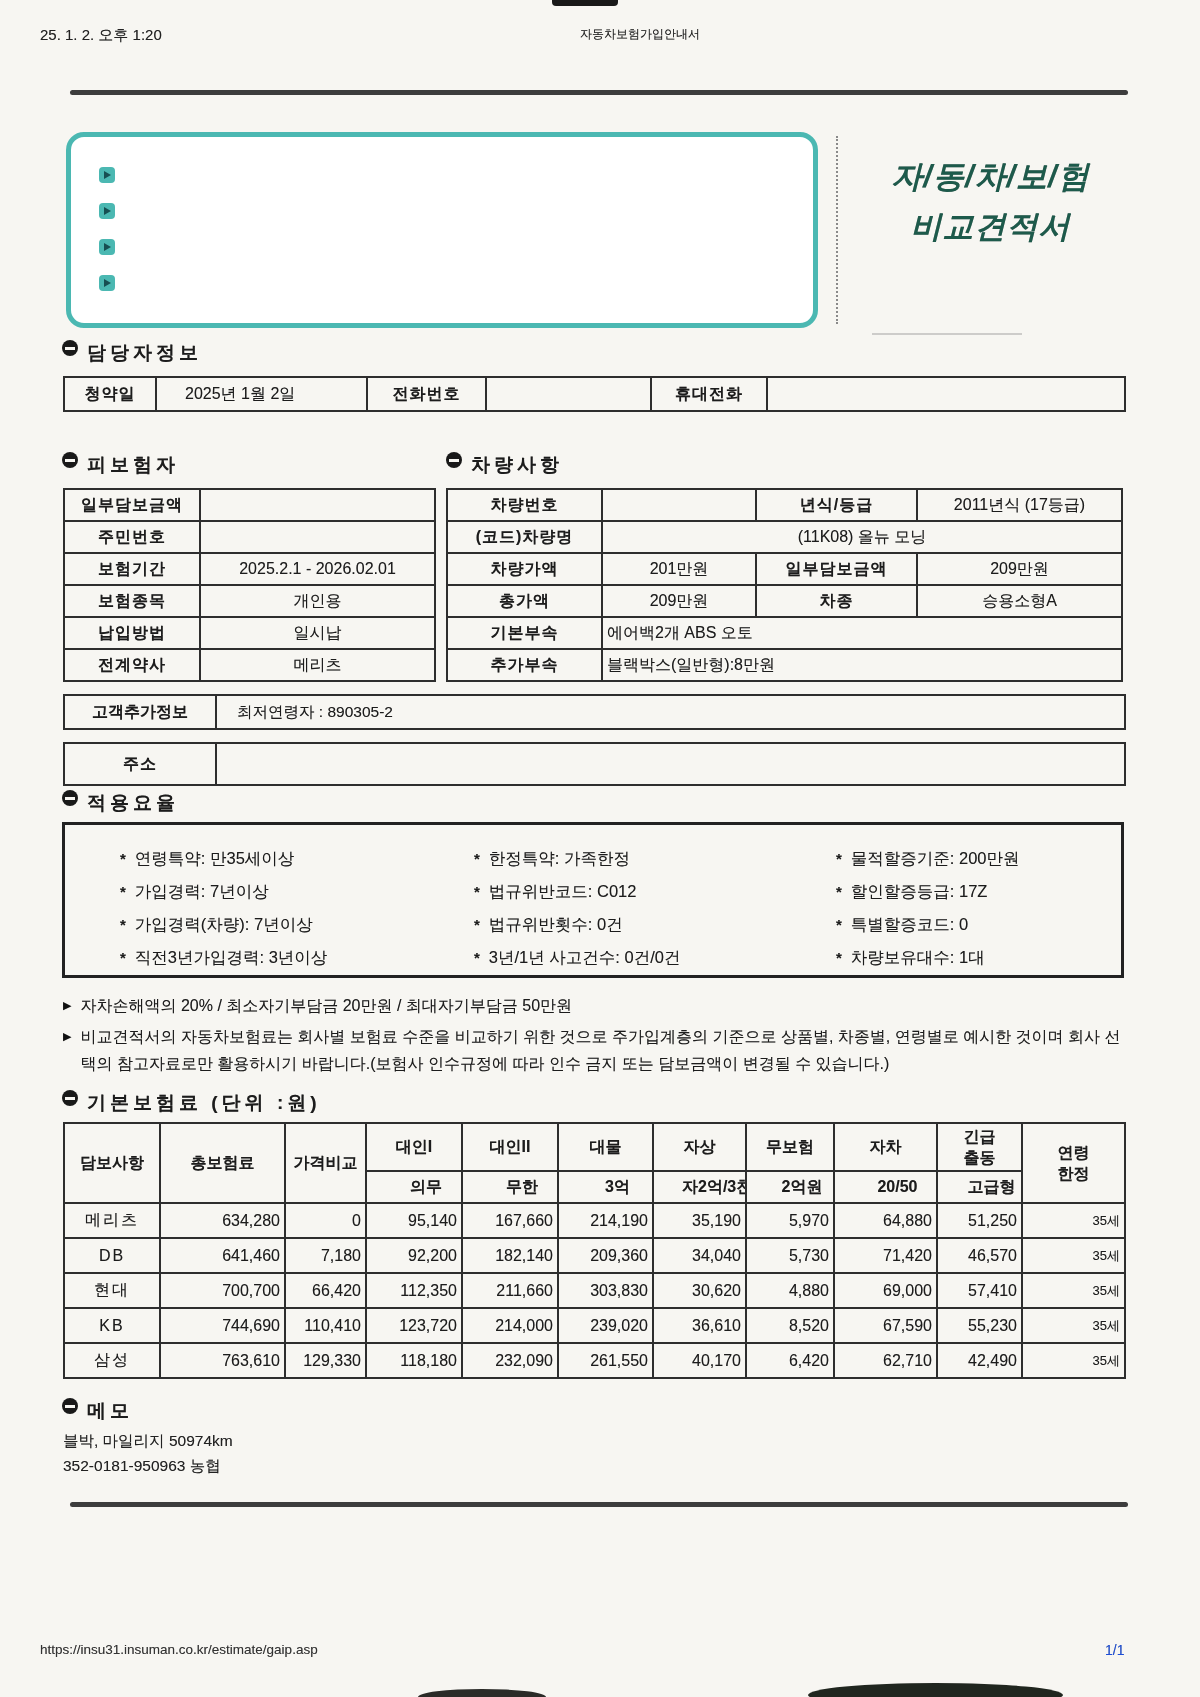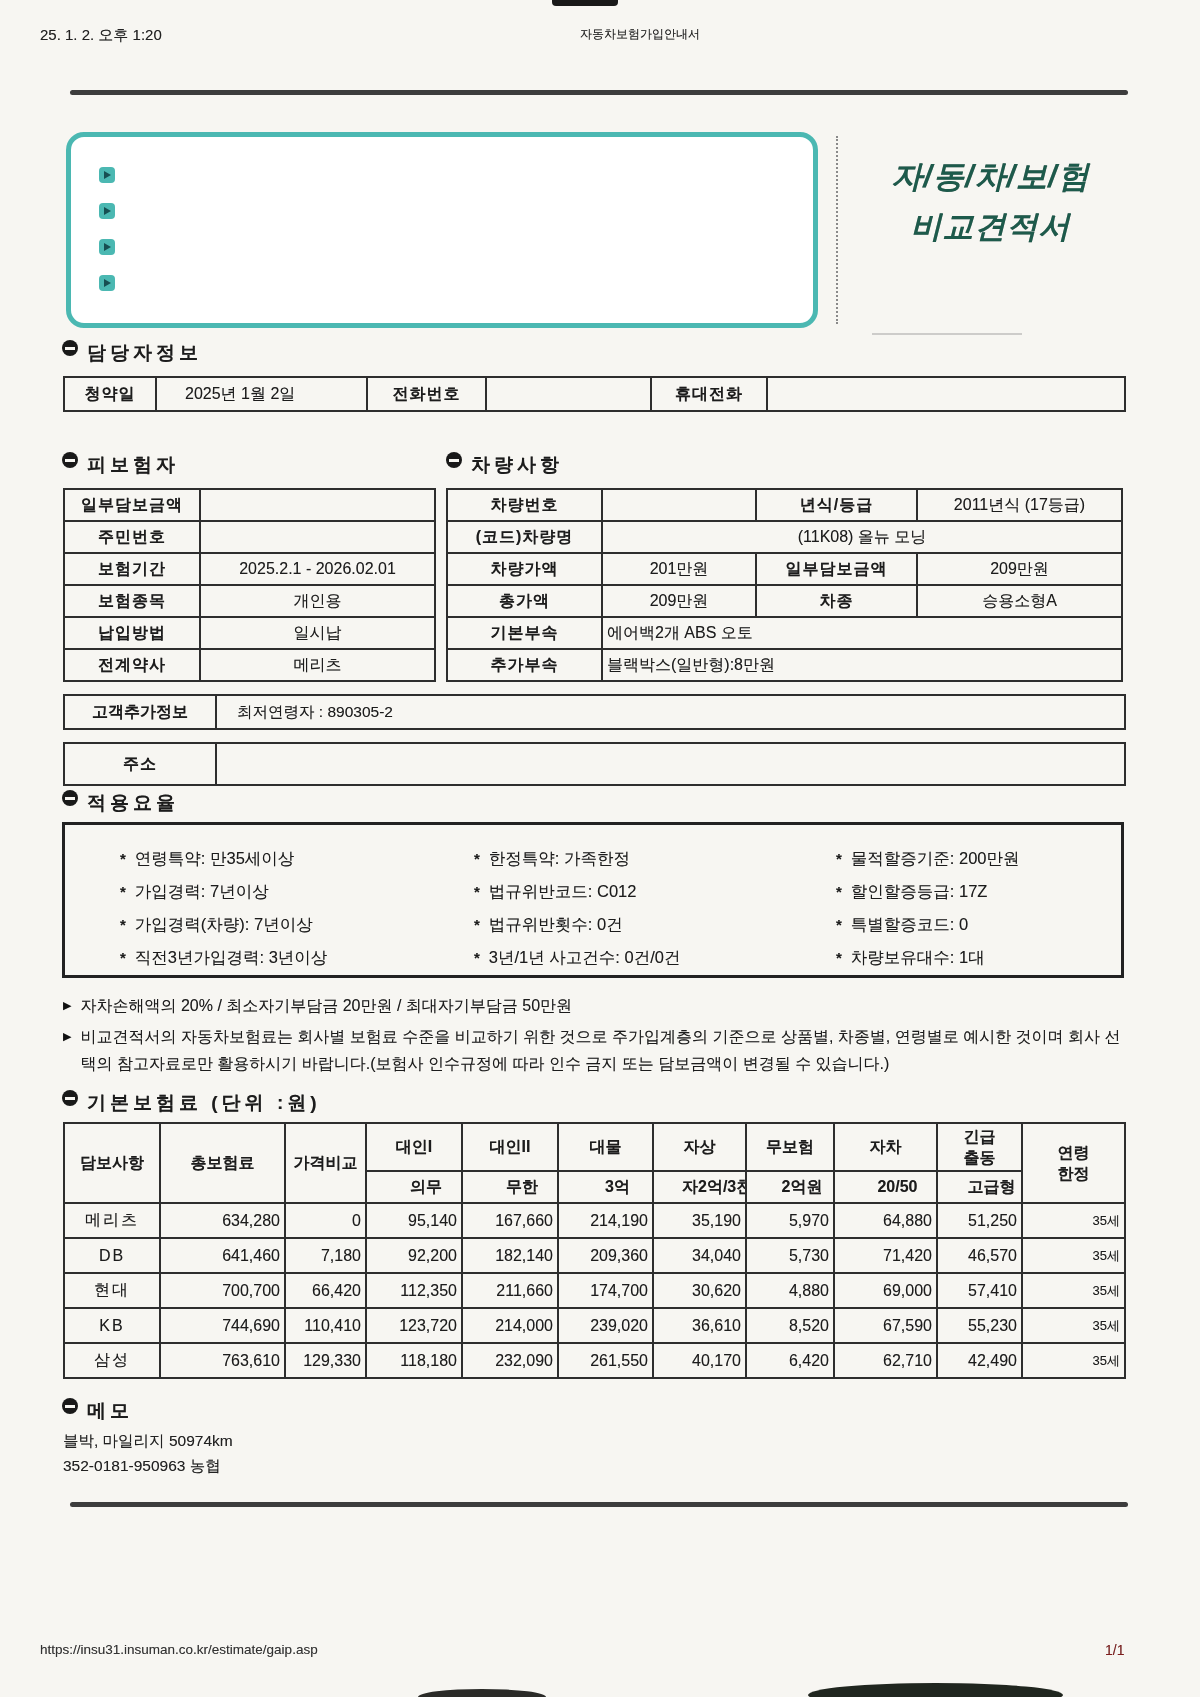--- a/index.html
+++ b/index.html
@@ -8,21 +8,21 @@
     font-family:"Liberation Sans","DejaVu Sans",sans-serif;color:#1c1c1c;
     overflow:hidden;text-shadow:0 0 .6px rgba(40,40,40,.4);
   }
   
   .hdr-left{position:absolute;left:40px;top:26px;font-size:15px;color:#222;}
   .hdr-center{position:absolute;left:90px;top:26px;width:1100px;text-align:center;font-size:12px;color:#222;}
   .rule{position:absolute;left:70px;width:1058px;height:5px;background:#3d3d3d;border-radius:3px;}
   .rule-top{top:90px;}
   .rule-bottom{top:1502px;}
   .footer-url{position:absolute;left:40px;top:1642px;font-size:13.5px;color:#333;}
-  .footer-page{position:absolute;left:1105px;top:1642px;font-size:14px;color:#7f1d1d;}
+  .footer-page{position:absolute;left:1105px;top:1642px;font-size:14px;color:#1d4ed8;}
   
   .smudge-top{position:absolute;left:552px;top:0;width:66px;height:6px;background:#191919;border-radius:0 0 4px 4px;}
   .smudge-b1{position:absolute;left:418px;top:1689px;width:128px;height:16px;background:#2b2b28;border-radius:60% 60% 0 0;}
   .smudge-b2{position:absolute;left:808px;top:1683px;width:255px;height:24px;background:#20261f;border-radius:50%;}
   .artifact-dash{position:absolute;left:872px;top:333px;width:150px;height:2px;background:#999;opacity:.45;}
   
   .green-box{position:absolute;left:66px;top:132px;width:742px;height:186px;background:#fff;border:5px solid #4BB8B2;border-radius:18px;}
   .gb-bullet{position:absolute;left:28px;width:16px;height:16px;background:#4BB8B2;border-radius:4px;}
   .gb-bullet::after{content:"";position:absolute;left:5px;top:3.5px;border-left:7px solid #174f52;border-top:4.5px solid transparent;border-bottom:4.5px solid transparent;}
   .gb-b1{top:30px;} .gb-b2{top:66px;} .gb-b3{top:102px;} .gb-b4{top:138px;}
@@ -327,21 +327,21 @@
       <td class="num">71,420</td>
       <td class="num">46,570</td>
       <td class="agecell">35세</td>
     </tr>
     <tr class="prem-row">
       <td class="comp">현대</td>
       <td class="num">700,700</td>
       <td class="num">66,420</td>
       <td class="num">112,350</td>
       <td class="num">211,660</td>
-      <td class="num">174,700</td>
+      <td class="num">303,830</td>
       <td class="num">30,620</td>
       <td class="num">4,880</td>
       <td class="num">69,000</td>
       <td class="num">57,410</td>
       <td class="agecell">35세</td>
     </tr>
     <tr class="prem-row">
       <td class="comp">KB</td>
       <td class="num">744,690</td>
       <td class="num">110,410</td>

